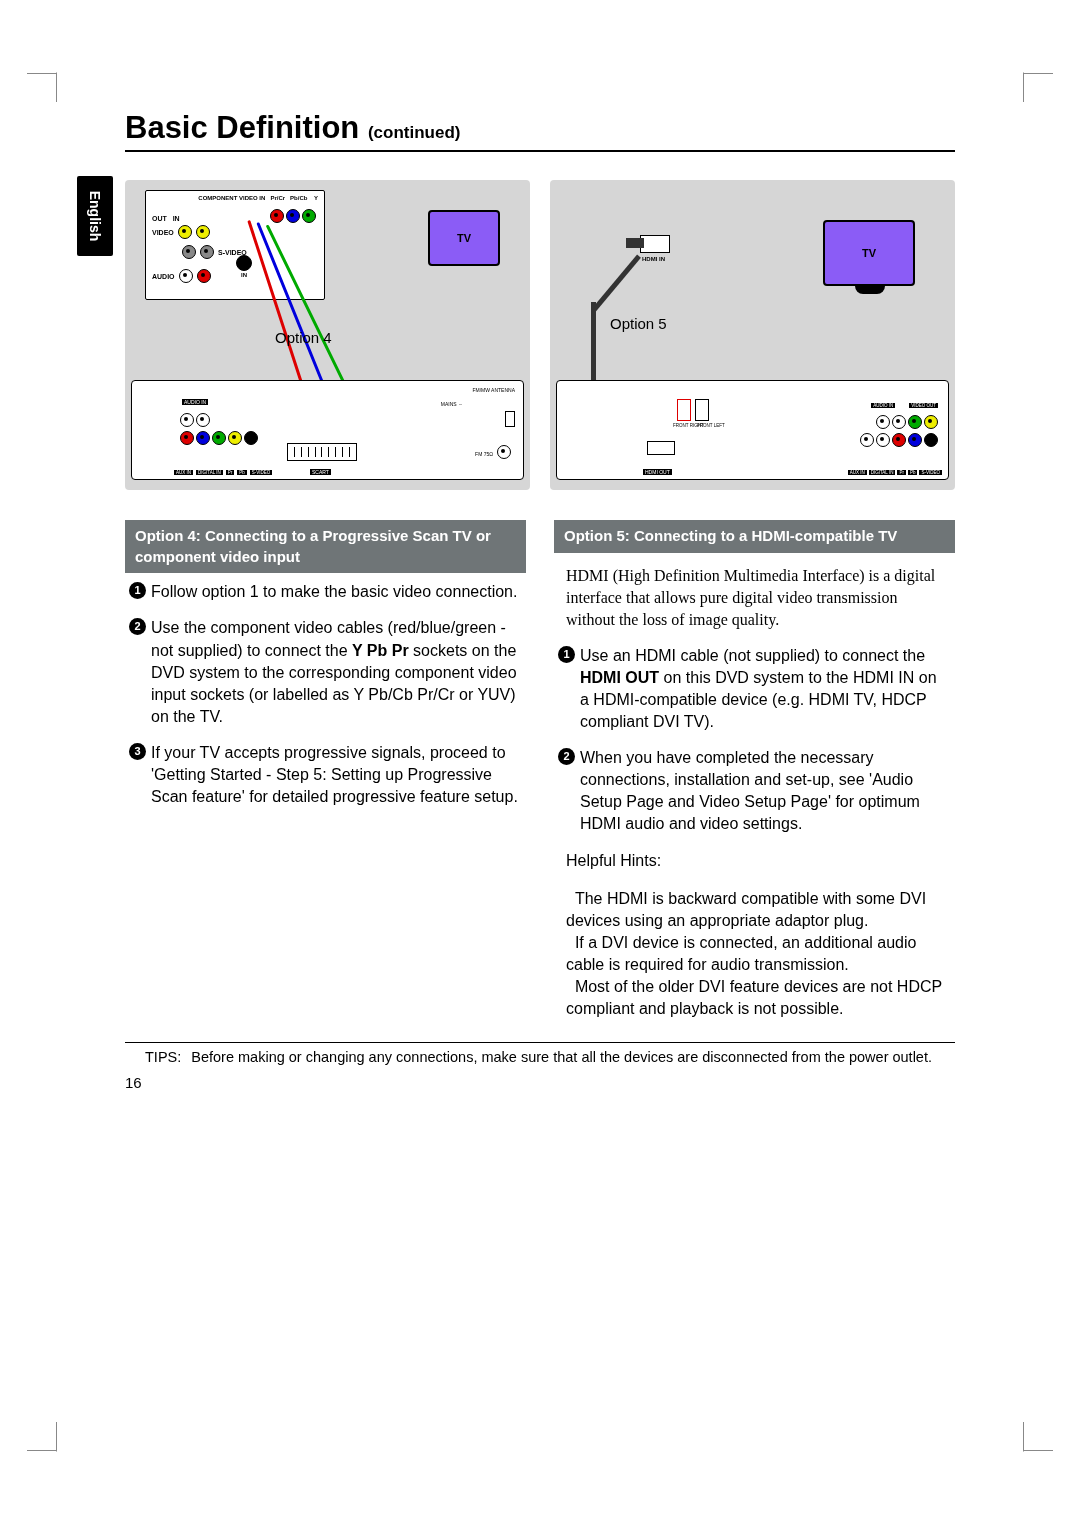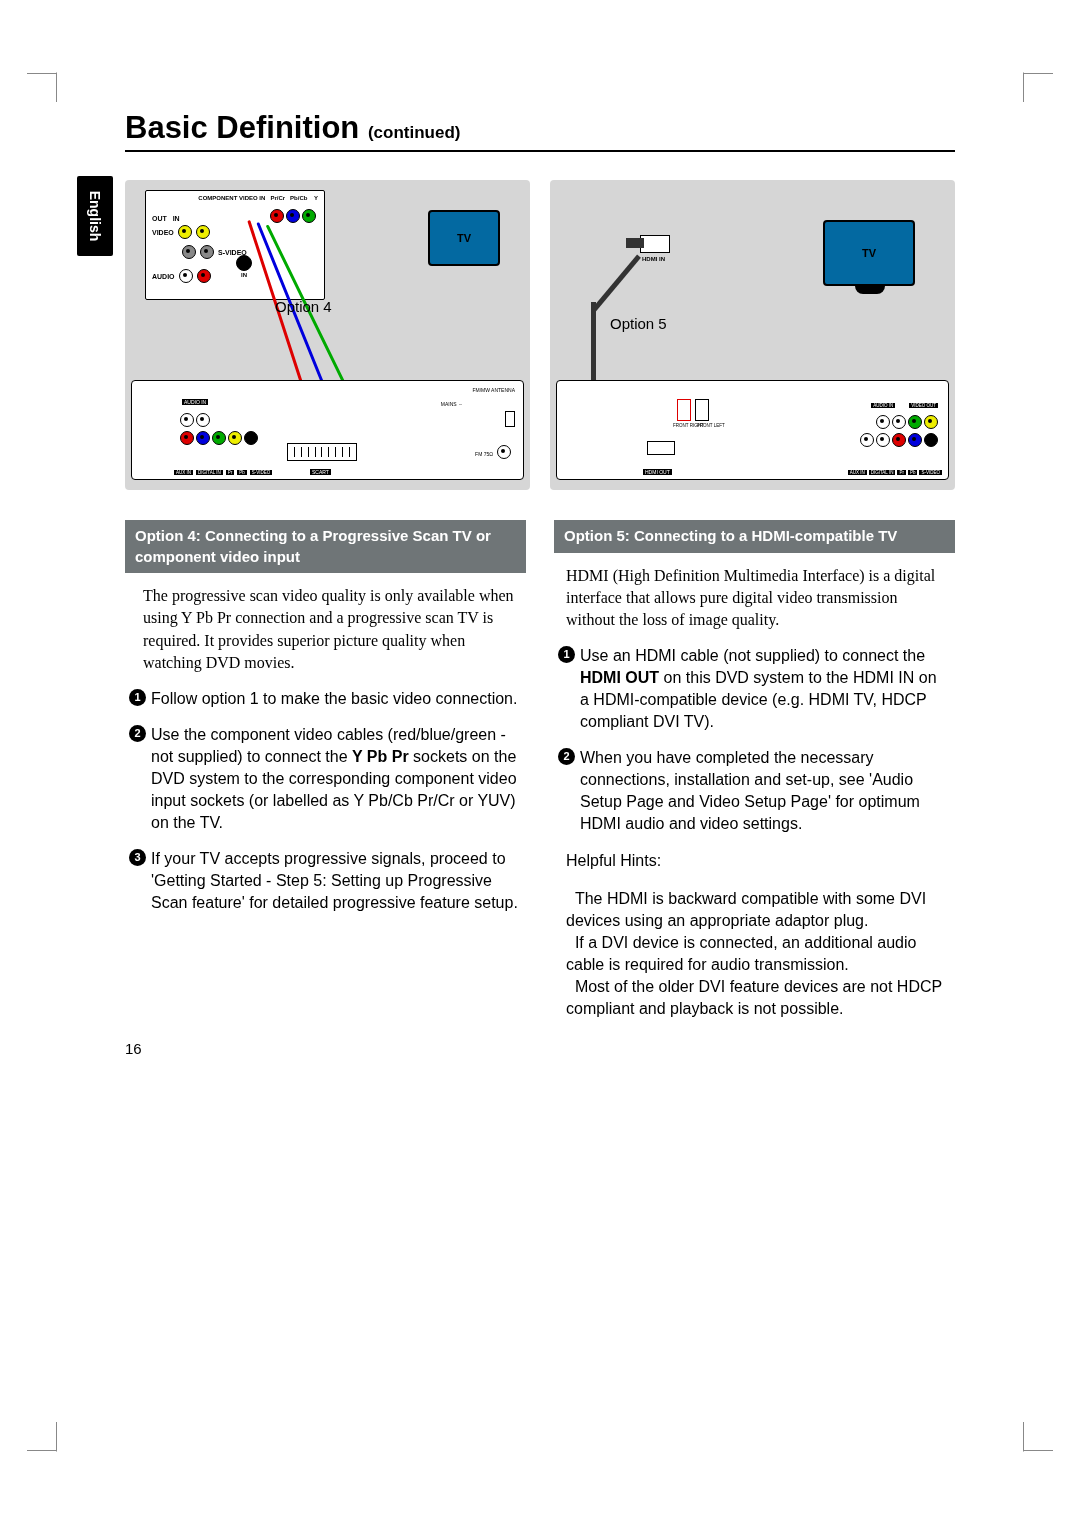--- a/index.html
+++ b/index.html
@@ -77,21 +77,21 @@
     border-radius: 4px;
     position: relative;
     padding: 12px;
     font-size: 7px;
     color: #000;
   }
   .diagram .tv {
     position: absolute;
     width: 72px;
     height: 56px;
-    background: #0369a1;
+    background: #8b5cf6;
     border: 2px solid #000;
     border-radius: 4px;
     display: flex;
     align-items: center;
     justify-content: center;
     font-size: 11px;
     font-weight: 700;
   }
   .diagram .tv-stand {
     position: absolute;
@@ -210,21 +210,21 @@
     display: flex;
   }
   .tips .tips-label {
     font-weight: 400;
     padding-right: 10px;
     padding-left: 20px;
     white-space: nowrap;
   }
   .page-num {
     font-size: 15px;
-    margin-top: 20px;
+    margin-top: 9px;
   }
   .bold { font-weight: 700; }
 
   .cable-red, .cable-blue, .cable-green { position: absolute; width: 3px; border-radius: 2px; }
   .cable-red { background: #d00; }
   .cable-blue { background: #00d; }
   .cable-green { background: #0a0; }
 
   .hdmi-cable {
     position: absolute;
@@ -301,21 +301,21 @@
       </div>
 
       <div class="tv" style="top:30px; right:30px;">
         <span>TV</span>
       </div>
 
       <div class="cable-red" style="left:150px; top:36px; height:180px; transform:rotate(-18deg);"></div>
       <div class="cable-blue" style="left:165px; top:36px; height:180px; transform:rotate(-22deg);"></div>
       <div class="cable-green" style="left:180px; top:36px; height:180px; transform:rotate(-26deg);"></div>
 
-      <div class="option-label" style="top:118px; left:150px;">Option 4</div>
+      <div class="option-label" style="top:149px; left:150px;">Option 4</div>
 
       <div class="backpanel">
         <div style="position:absolute; top:6px; right:8px; font-size:5px;">FM/MW ANTENNA</div>
         <div style="position:absolute; top:18px; left:50px; font-size:5px; background:#000; color:#fff; padding:0 2px;">AUDIO IN</div>
         <div style="position:absolute; top:20px; right:60px; font-size:5px;">MAINS ～</div>
         <div style="position:absolute; top:32px; left:48px;">
           <span class="jack"></span>
           <span class="jack"></span>
         </div>
         <div style="position:absolute; top:50px; left:48px;">
@@ -405,21 +405,20 @@
           <span style="background:#000;padding:0 2px;">S-VIDEO</span>
         </div>
       </div>
     </div>
   </div>
 
   <div class="columns">
 
     <div class="col">
       <div class="section-head">Option 4: Connecting to a Progressive Scan TV or component video input</div>
-      <div class="para">The progressive scan video quality is only available when using Y Pb Pr connection and a progressive scan TV is required. It provides superior picture quality when watching DVD movies.</div>
 
       <div class="step">
         <div class="num">1</div>
         <span>Follow option 1 to make the basic video connection.</span>
       </div>
       <div class="step">
         <div class="num">2</div>
         <span>Use the component video cables (red/blue/green - not supplied) to connect the </span><span class="bold">Y Pb Pr</span><span> sockets on the DVD system to the corresponding component video input sockets (or labelled as Y Pb/Cb Pr/Cr or YUV) on the TV.</span>
       </div>
       <div class="step">
@@ -443,15 +442,19 @@
 
       <div class="hints-head">Helpful Hints:</div>
       <div class="hints">
         &nbsp;&nbsp;<span>The HDMI is backward compatible with some DVI devices using an appropriate adaptor plug.</span><br>
         &nbsp;&nbsp;<span>If a DVI device is connected, an additional audio cable is required for audio transmission.</span><br>
         &nbsp;&nbsp;<span>Most of the older DVI feature devices are not HDCP compliant and playback is not possible.</span>
       </div>
     </div>
   </div>
 
+  <div class="tips">
+    <div class="tips-label">TIPS:</div>
+    <div>Before making or changing any connections, make sure that all the devices are disconnected from the power outlet.</div>
+  </div>
 
   <div class="page-num">16</div>
 </div>
 
 </body></html>

